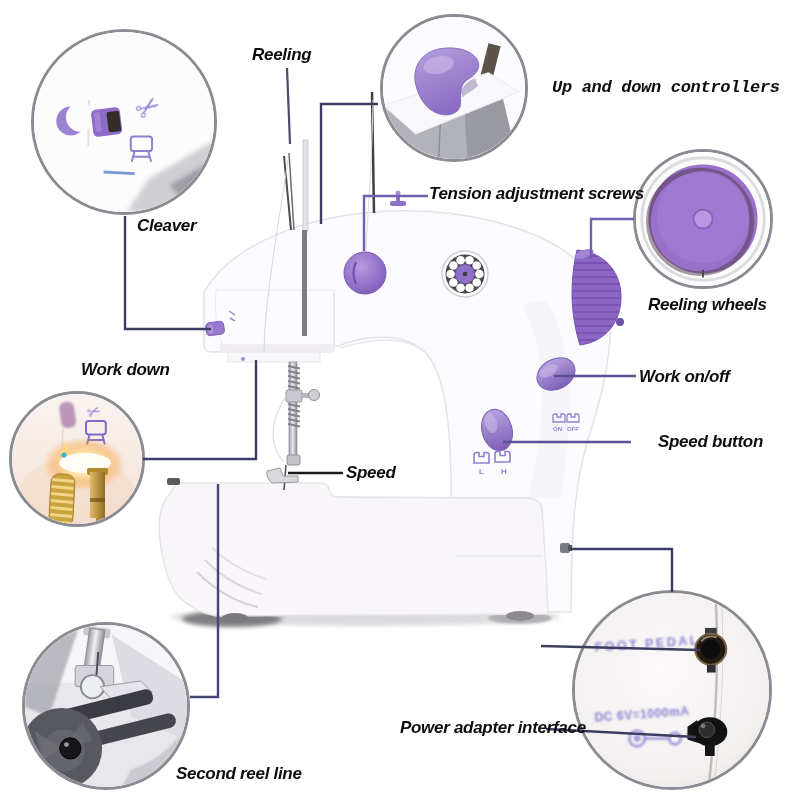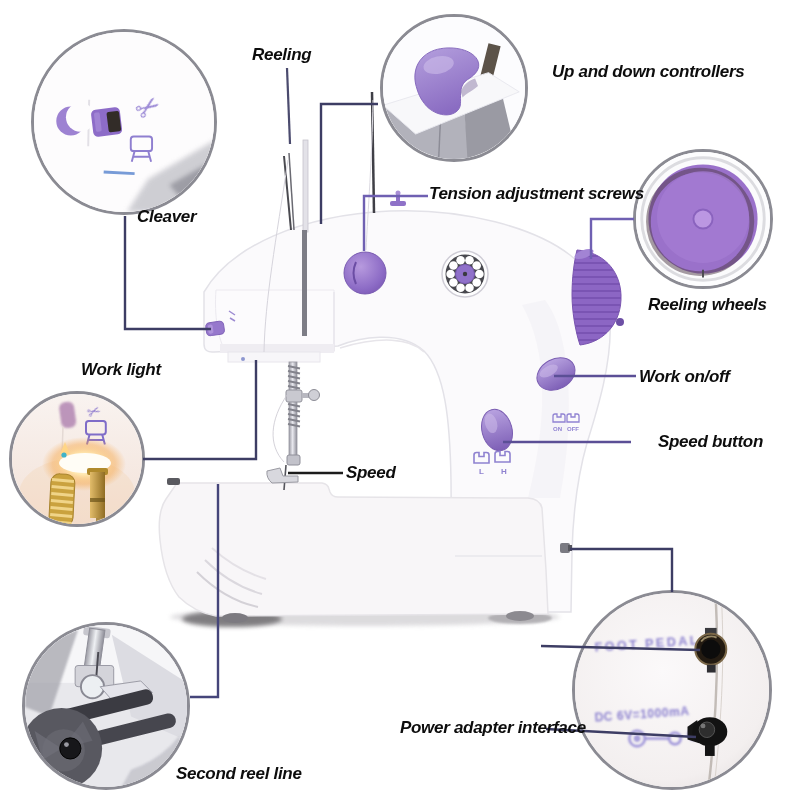--- a/index.html
+++ b/index.html
@@ -385,24 +385,24 @@
     <polyline points="503,442 631,442" fill="none" stroke="#5b4f96" stroke-width="2.4"></polyline>
     <polyline points="288,473 343,473" fill="none" stroke="#1c1c1c" stroke-width="2.4"></polyline>
     <polyline points="143,459 256,459 256,360" fill="none" stroke="#3d3d64" stroke-width="2.4"></polyline>
     <polyline points="218,484 218,697 190,697" fill="none" stroke="#45457a" stroke-width="2.4"></polyline>
     <polyline points="570,549 672,549 672,592" fill="none" stroke="#3d3d64" stroke-width="2.4"></polyline>
     <polyline points="541,646 700,650" fill="none" stroke="#3d3d64" stroke-width="2.4"></polyline>
     <polyline points="546,729 696,737" fill="none" stroke="#3d3d64" stroke-width="2.4"></polyline>
   </svg>
 
   <div class="lbl" style="left:252px;top:45px;">Reeling</div>
-  <div class="lbl" style="left:552px;top:62px;">Up and down controllers</div>
+  <div class="lbl" style="left:552px;top:78px;font-family:Liberation Mono, monospace;">Up and down controllers</div>
   <div class="lbl" style="left:429px;top:184px;">Tension adjustment screws</div>
-  <div class="lbl" style="left:137px;top:207px;">Cleaver</div>
+  <div class="lbl" style="left:137px;top:216px;">Cleaver</div>
   <div class="lbl" style="left:648px;top:295px;font-style:italic;">Reeling wheels</div>
-  <div class="lbl" style="left:81px;top:360px;">Work light</div>
+  <div class="lbl" style="left:81px;top:360px;">Work down</div>
   <div class="lbl" style="left:639px;top:367px;">Work on/off</div>
   <div class="lbl" style="left:658px;top:432px;">Speed button</div>
   <div class="lbl" style="left:346px;top:463px;">Speed</div>
   <div class="lbl" style="left:400px;top:718px;">Power adapter interface</div>
   <div class="lbl" style="left:176px;top:764px;">Second reel line</div>
 
 </div>
 
 </body></html>

